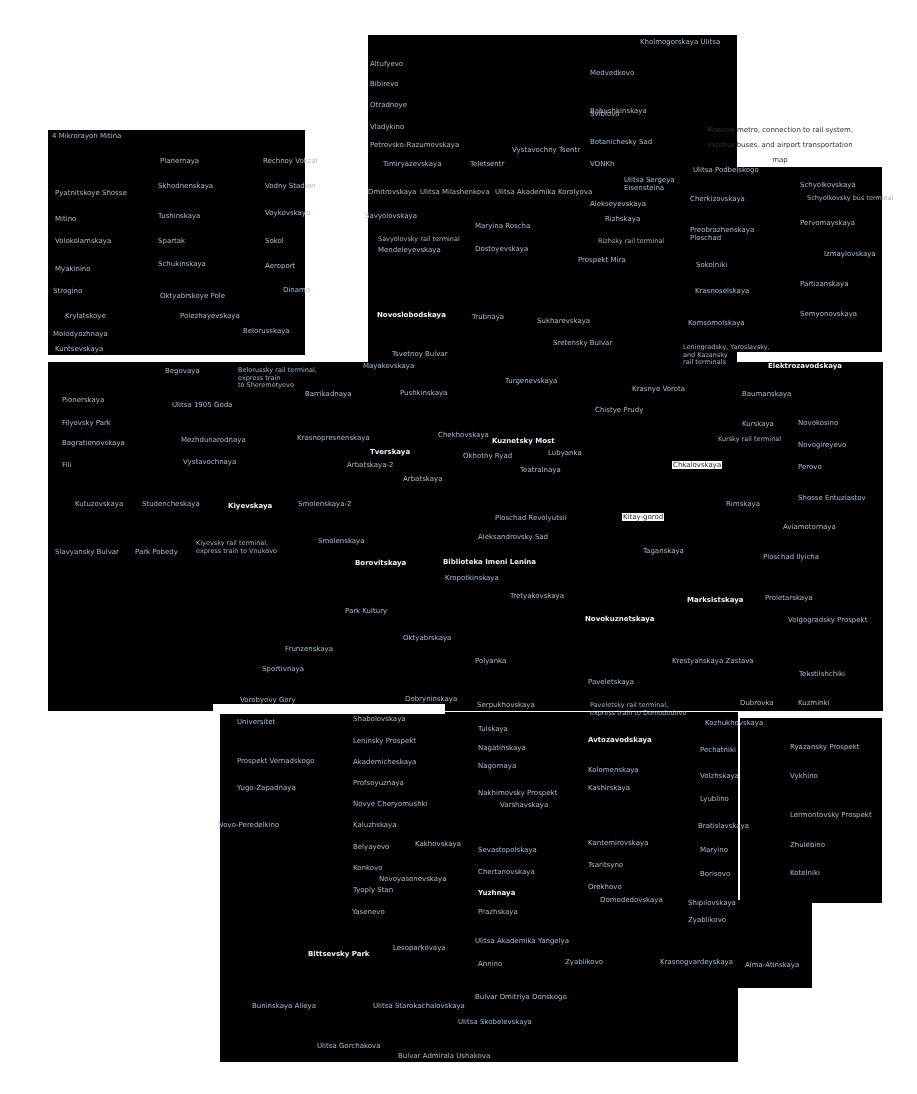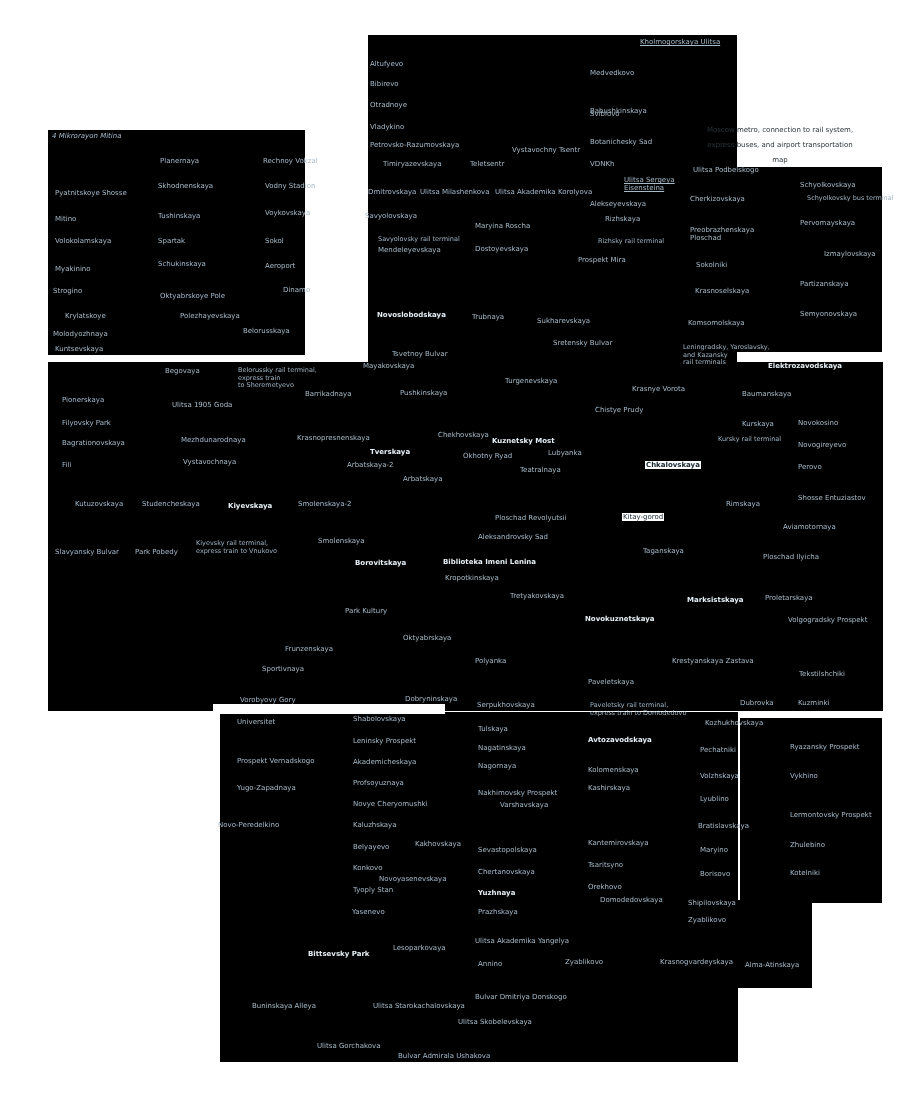--- a/index.html
+++ b/index.html
@@ -26,21 +26,21 @@
       <div class="region" style="left: 220px; top: 712px; width: 518px; height: 350px; background: rgb(0, 0, 0);"></div>
       <div class="region" style="left: 740px; top: 718px; width: 142px; height: 185px; background: rgb(0, 0, 0);"></div>
       <div class="region" style="left: 640px; top: 900px; width: 172px; height: 88px; background: rgb(0, 0, 0);"></div>
     </div>
   <div id="patches">
       <div class="patch" style="left: 213px; top: 704px; width: 232px; height: 10px; background: rgb(255, 255, 255);"></div>
     </div>
   <div class="title">Moscow metro, connection to rail system,
 express buses, and airport transportation map</div>
   <div id="labels">
-      <div class="station" style="left: 52px; top: 132px; font-style: italic;">4 Mikrorayon Mitina</div>
+      <div class="station" style="left: 52px; top: 132px;">4 Mikrorayon Mitina</div>
       <div class="station" style="left: 55px; top: 189px;">Pyatnitskoye Shosse</div>
       <div class="station" style="left: 55px; top: 215px;">Mitino</div>
       <div class="station" style="left: 55px; top: 237px;">Volokolamskaya</div>
       <div class="station" style="left: 55px; top: 265px;">Myakinino</div>
       <div class="station" style="left: 53px; top: 287px;">Strogino</div>
       <div class="station" style="left: 55px; top: 312px; margin-left: 10px;">Krylatskoye</div>
       <div class="station" style="left: 53px; top: 330px;">Molodyozhnaya</div>
       <div class="station" style="left: 55px; top: 345px;">Kuntsevskaya</div>
       <div class="station" style="left: 160px; top: 157px;">Planernaya</div>
       <div class="station" style="left: 158px; top: 182px;">Skhodnenskaya</div>
@@ -60,27 +60,27 @@
       <div class="station" style="left: 370px; top: 80px;">Bibirevo</div>
       <div class="station" style="left: 370px; top: 101px;">Otradnoye</div>
       <div class="station" style="left: 370px; top: 123px;">Vladykino</div>
       <div class="station" style="left: 370px; top: 141px;">Petrovsko-Razumovskaya</div>
       <div class="station" style="left: 383px; top: 160px;">Timiryazevskaya</div>
       <div class="station" style="left: 368px; top: 188px;">Dmitrovskaya</div>
       <div class="station" style="left: 420px; top: 188px;">Ulitsa Milashenkova</div>
       <div class="station" style="left: 495px; top: 188px;">Ulitsa Akademika Korolyova</div>
       <div class="station" style="left: 470px; top: 160px;">Teletsentr</div>
       <div class="station" style="left: 512px; top: 146px;">Vystavochny Tsentr</div>
-      <div class="station" style="left: 640px; top: 38px; text-decoration: underline;">Kholmogorskaya Ulitsa</div>
+      <div class="station" style="left: 640px; top: 38px;">Kholmogorskaya Ulitsa</div>
       <div class="station" style="left: 590px; top: 69px;">Medvedkovo</div>
       <div class="station" style="left: 590px; top: 88px; margin-top: 19px;">Babushkinskaya</div>
       <div class="station" style="left: 590px; top: 110px;">Sviblovo</div>
       <div class="station" style="left: 590px; top: 138px;">Botanichesky Sad</div>
       <div class="station" style="left: 590px; top: 160px;">VDNKh</div>
-      <div class="station" style="left: 624px; top: 176px; text-decoration: underline;">Ulitsa Sergeya
+      <div class="station" style="left: 624px; top: 176px;">Ulitsa Sergeya
 Eisensteina</div>
       <div class="station" style="left: 590px; top: 200px;">Alekseyevskaya</div>
       <div class="station" style="left: 605px; top: 215px;">Rizhskaya</div>
       <div class="station" style="left: 578px; top: 256px;">Prospekt Mira</div>
       <div class="station" style="left: 365px; top: 212px;">Savyolovskaya</div>
       <div class="station" style="left: 378px; top: 246px;">Mendeleyevskaya</div>
       <div class="station" style="left: 475px; top: 222px;">Maryina Roscha</div>
       <div class="station" style="left: 475px; top: 245px;">Dostoyevskaya</div>
       <div class="station bold" style="left: 377px; top: 311px;">Novoslobodskaya</div>
       <div class="station" style="left: 472px; top: 313px;">Trubnaya</div>
@@ -120,21 +120,21 @@
       <div class="station bold" style="left: 370px; top: 448px;">Tverskaya</div>
       <div class="station" style="left: 347px; top: 461px;">Arbatskaya-2</div>
       <div class="station" style="left: 403px; top: 475px;">Arbatskaya</div>
       <div class="station" style="left: 505px; top: 377px;">Turgenevskaya</div>
       <div class="station" style="left: 632px; top: 385px;">Krasnye Vorota</div>
       <div class="station" style="left: 595px; top: 406px;">Chistye Prudy</div>
       <div class="station bold" style="left: 492px; top: 437px;">Kuznetsky Most</div>
       <div class="station" style="left: 548px; top: 449px;">Lubyanka</div>
       <div class="station" style="left: 463px; top: 452px;">Okhotny Ryad</div>
       <div class="station" style="left: 520px; top: 466px;">Teatralnaya</div>
-      <div class="station highlight" style="left: 645px; top: 461px; font-weight: bold;">Chkalovskaya</div>
+      <div class="station highlight" style="left: 672px; top: 461px;">Chkalovskaya</div>
       <div class="station highlight" style="left: 622px; top: 513px;">Kitay-gorod</div>
       <div class="station" style="left: 495px; top: 514px;">Ploschad Revolyutsii</div>
       <div class="station" style="left: 478px; top: 533px;">Aleksandrovsky Sad</div>
       <div class="station bold" style="left: 443px; top: 558px;">Biblioteka Imeni Lenina</div>
       <div class="station" style="left: 445px; top: 574px;">Kropotkinskaya</div>
       <div class="station bold" style="left: 355px; top: 559px;">Borovitskaya</div>
       <div class="station" style="left: 298px; top: 500px;">Smolenskaya-2</div>
       <div class="station" style="left: 318px; top: 537px;">Smolenskaya</div>
       <div class="station" style="left: 345px; top: 607px;">Park Kultury</div>
       <div class="station" style="left: 285px; top: 645px;">Frunzenskaya</div>

